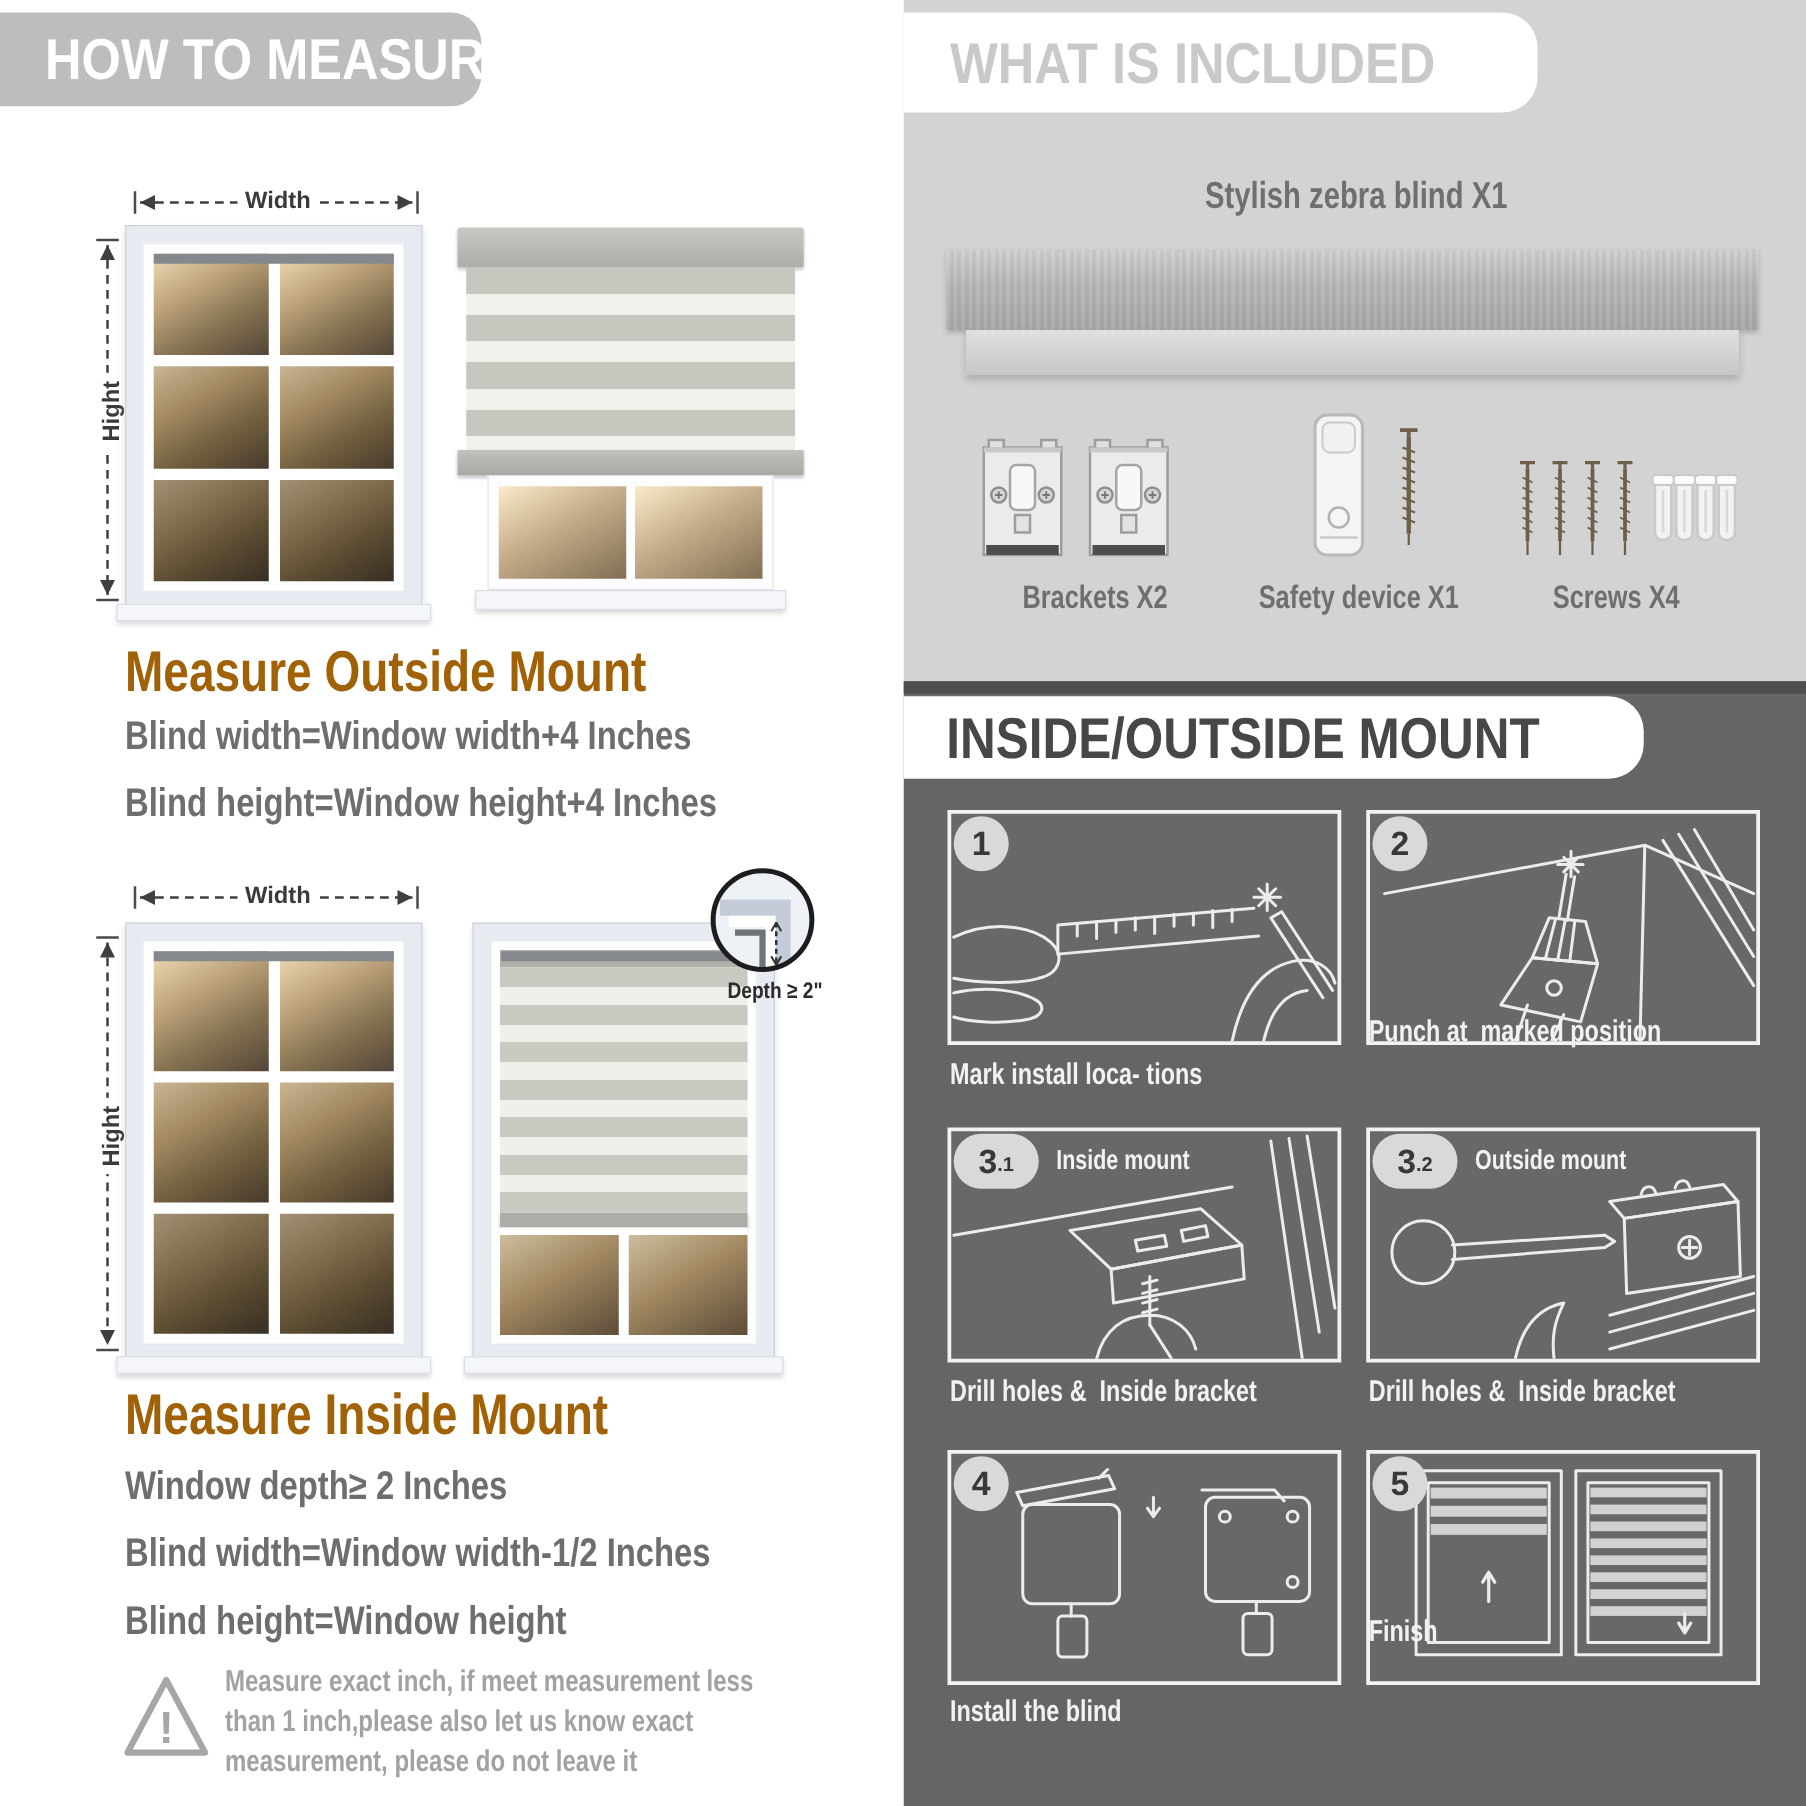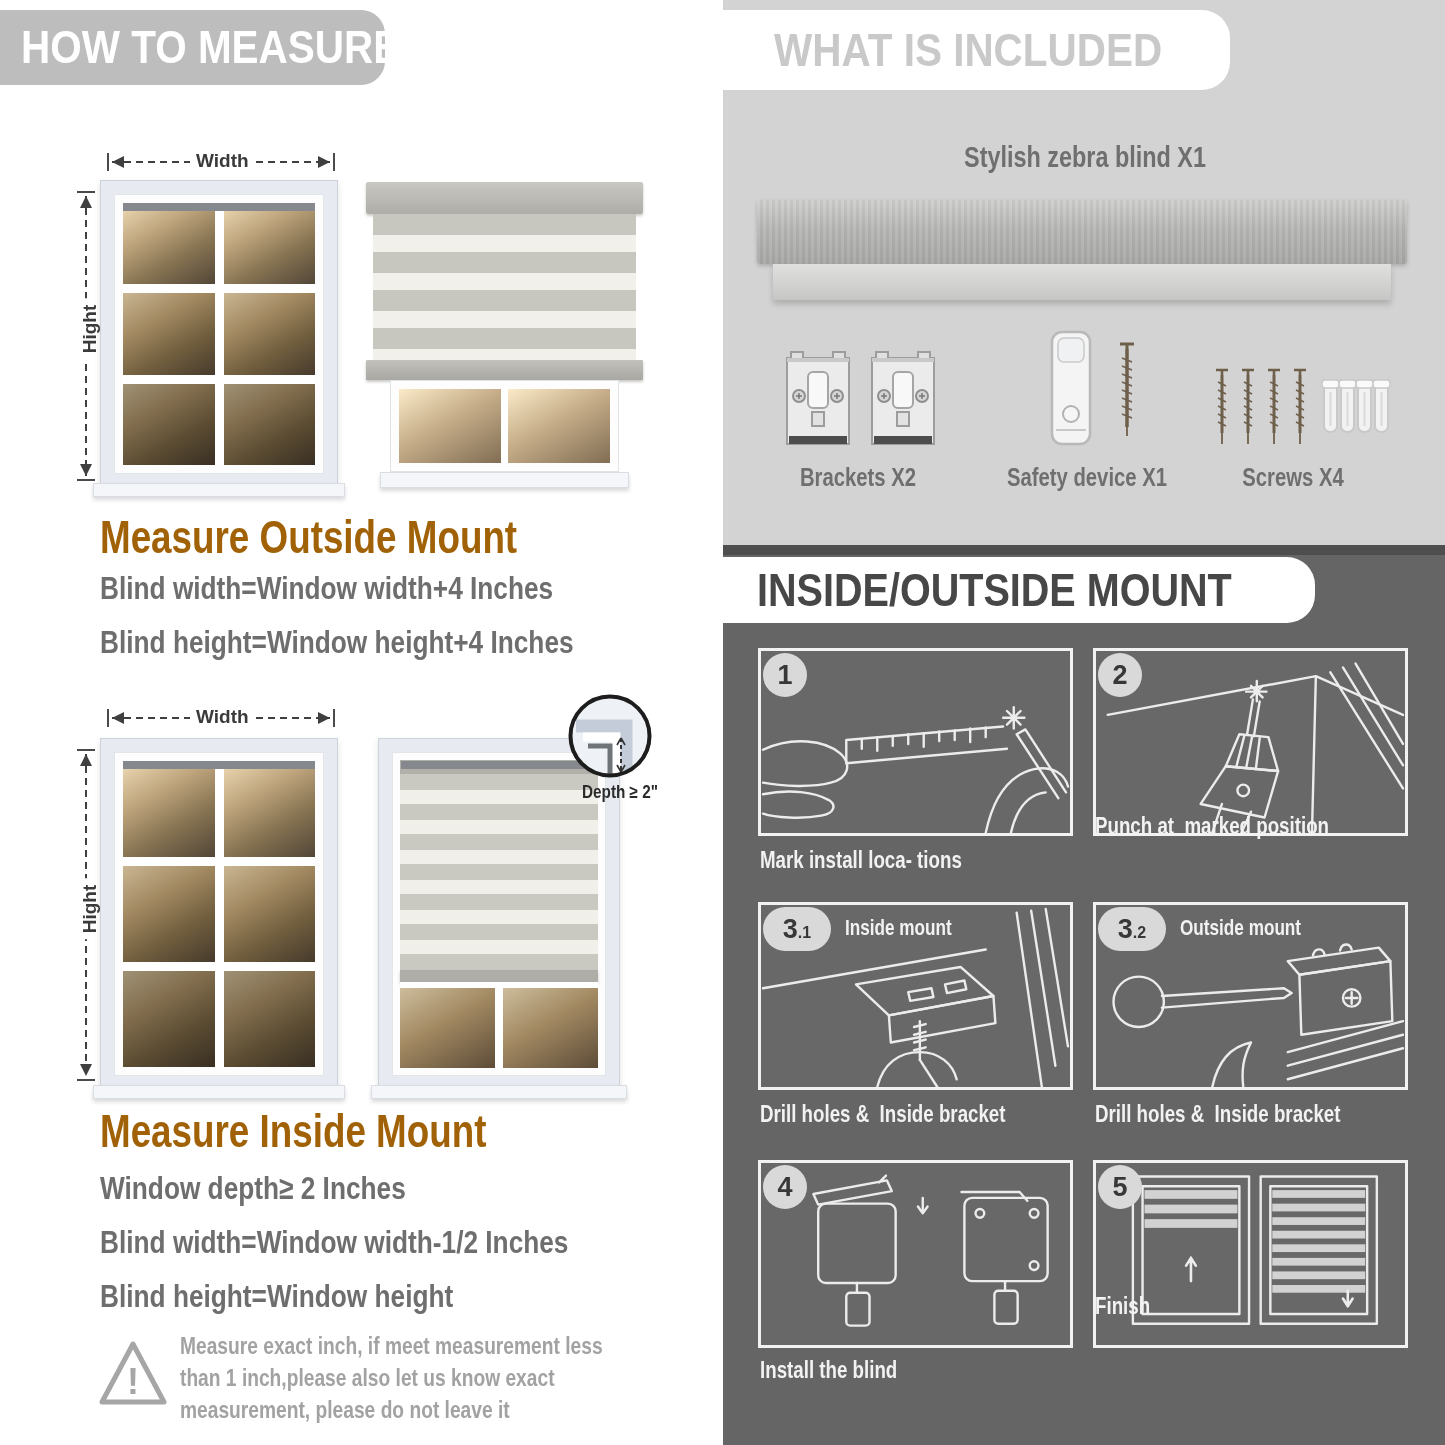--- a/index.html
+++ b/index.html
@@ -10,21 +10,21 @@
   .abs{position:absolute;}
   .cond{display:inline-block;transform:scaleX(.82);transform-origin:0 50%;white-space:pre;}
   .cond88{display:inline-block;transform:scaleX(.88);transform-origin:0 50%;white-space:pre;}
   .cond80{display:inline-block;transform:scaleX(.80);transform-origin:0 50%;white-space:pre;}
   .cond78{display:inline-block;transform:scaleX(.78);transform-origin:0 50%;white-space:pre;}
   .ccenter{display:block;transform:scaleX(.78);transform-origin:50% 50%;white-space:pre;text-align:center;}
 
   
   .lheader{left:0;top:10px;width:385px;height:75px;background:#bdbdbd;
     border-radius:0 24px 24px 0;line-height:75px;color:#fff;font-weight:bold;
-    font-size:46px;padding-left:21px;box-sizing:border-box;}
+    font-size:46px;padding-left:36px;box-sizing:border-box;}
   .mheading{font-size:46px;font-weight:bold;color:#a16207;}
   .specline{font-size:32px;font-weight:bold;color:#6e6e6e;}
   .warntext{font-size:24px;color:#a2a2a2;line-height:32px;font-weight:bold;}
 
   
   .window{background:#e7ebf1;border:1px solid #ccd3db;padding:13px;box-sizing:border-box;
     box-shadow:0 3px 6px rgba(90,100,115,.18);}
   .frame{background:#fdfdfd;height:100%;box-sizing:border-box;padding:9px;position:relative;
     box-shadow:inset 0 0 0 1px #e2e6ea;}
   .frame:before{content:"";position:absolute;left:9px;right:9px;top:9px;height:8px;background:#85898d;z-index:2;}
@@ -249,21 +249,21 @@
       <span class="cond80">than 1 inch,please also let us know exact</span>
     </div>
     <div class="abs warntext" style="left:180px;top:1394px;">
       <span class="cond80">measurement, please do not leave it</span>
     </div>
   </section>
 
   <section>
     <div class="abs rlight"></div>
 
-    <div class="abs whitebox" style="left:723px;top:10px;width:507px;height:80px;text-align:center;">
+    <div class="abs whitebox" style="left:723px;top:10px;width:507px;height:80px;">
       <span class="wincl-text cond88" style="line-height:80px;margin-left:37px;">WHAT IS INCLUDED</span>
     </div>
 
     <div class="abs prodlabel" style="left:835px;top:140px;width:500px;text-align:center;">
       <span class="ccenter">Stylish zebra blind X1</span>
     </div>
 
     <div class="abs cassette-big"></div>
     <div class="abs rail-big"></div>
 
@@ -312,21 +312,21 @@
           <rect x="108" y="16" width="13" height="50" rx="6" fill="#f2f2f2" stroke="#c9c9c9" stroke-width="2"></rect>
           <rect x="106" y="14" width="17" height="8" rx="3" fill="#fafafa" stroke="#c9c9c9" stroke-width="1.5"></rect>
           <line x1="114.5" y1="26" x2="114.5" y2="60" stroke="#d9d9d9" stroke-width="2"></line>
         </g>
         <use href="#an" x="17"></use>
           <use href="#an" x="34"></use>
           <use href="#an" x="51"></use>
       </svg>
     </div>
 
-    <div class="abs complabel" style="left:758px;top:462px;width:200px;">
+    <div class="abs complabel" style="left:776px;top:462px;width:200px;">
       <span class="ccenter">Brackets X2</span>
     </div>
     <div class="abs complabel" style="left:957px;top:462px;width:260px;">
       <span class="ccenter">Safety device X1</span>
     </div>
     <div class="abs complabel" style="left:1193px;top:462px;width:200px;">
       <span class="ccenter">Screws X4</span>
     </div>
   </section>
 

